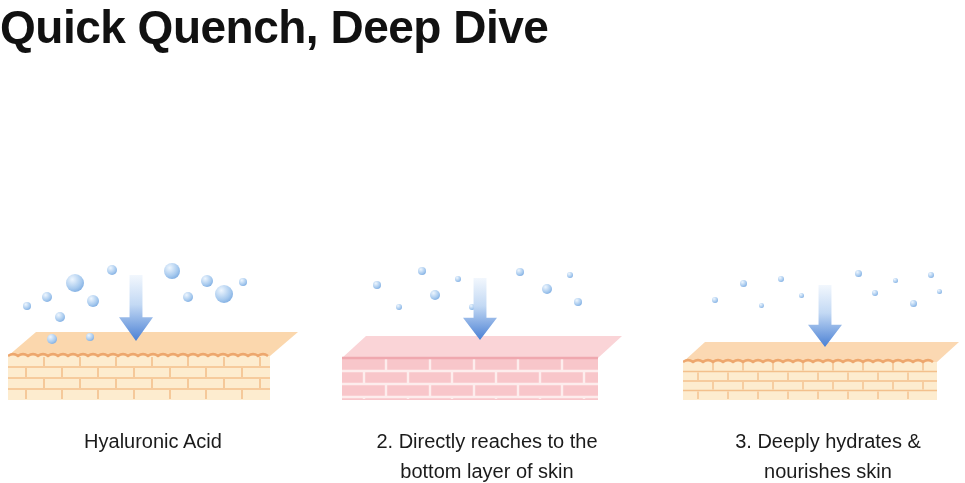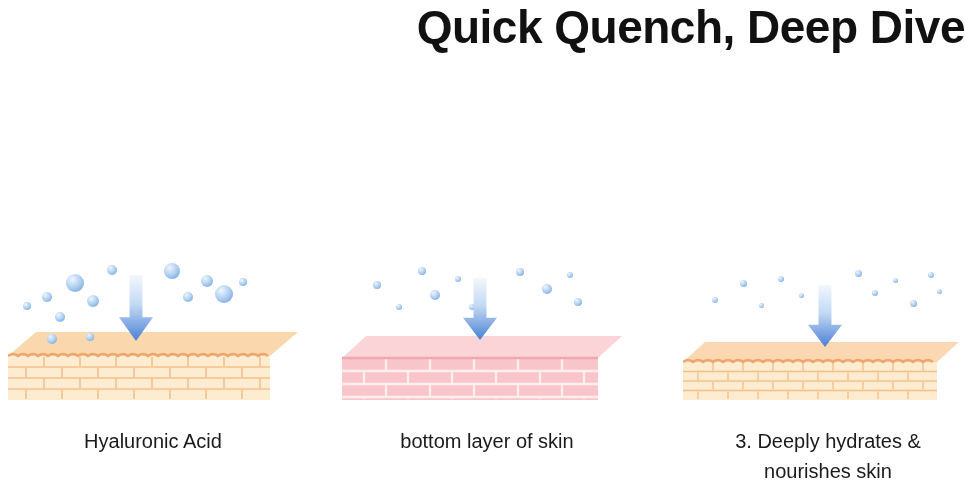--- a/index.html
+++ b/index.html
@@ -1,21 +1,21 @@
 <!DOCTYPE html>
 <html><head>
 <meta charset="utf-8">
 <style>
   html,body{margin:0;padding:0;background:#ffffff;}
   body{
     width:965px;height:483px;position:relative;overflow:hidden;
     font-family:"Liberation Sans",sans-serif;
   }
   .title{
-    position:absolute;top:0;left:0;width:965px;text-align:right;
+    position:absolute;top:0;left:0;width:965px;text-align:left;
     font-size:46px;font-weight:800;color:#111;letter-spacing:-0.5px;line-height:1.2;
   }
   .panel{position:absolute;top:255px;width:290px;}
   .stage{position:relative;width:290px;height:145px;}
   .slab-svg{position:absolute;bottom:0;left:0;display:block;}
   .droplets{position:absolute;inset:0;}
   .droplet{position:absolute;border-radius:50%;}
   .arrow{
     position:absolute;width:34px;
     clip-path:polygon(31% 0,69% 0,69% 64%,100% 64%,50% 100%,0 64%,31% 64%);
@@ -129,20 +129,21 @@
         <div class="droplet" style="left: 54px; top: 49px; width: 6px; height: 6px; background: radial-gradient(circle at 35% 30%, rgb(238, 246, 254) 0%, rgb(166, 201, 238) 55%, rgb(94, 150, 216) 100%);"></div>
         <div class="droplet" style="left: 174px; top: 13px; width: 8px; height: 8px; background: radial-gradient(circle at 35% 30%, rgb(238, 246, 254) 0%, rgb(166, 201, 238) 55%, rgb(94, 150, 216) 100%);"></div>
         <div class="droplet" style="left: 200px; top: 29px; width: 10px; height: 10px; background: radial-gradient(circle at 35% 30%, rgb(238, 246, 254) 0%, rgb(166, 201, 238) 55%, rgb(94, 150, 216) 100%);"></div>
         <div class="droplet" style="left: 225px; top: 17px; width: 6px; height: 6px; background: radial-gradient(circle at 35% 30%, rgb(238, 246, 254) 0%, rgb(166, 201, 238) 55%, rgb(94, 150, 216) 100%);"></div>
         <div class="droplet" style="left: 232px; top: 43px; width: 8px; height: 8px; background: radial-gradient(circle at 35% 30%, rgb(238, 246, 254) 0%, rgb(166, 201, 238) 55%, rgb(94, 150, 216) 100%);"></div>
         <div class="droplet" style="left: 127px; top: 49px; width: 6px; height: 6px; background: radial-gradient(circle at 35% 30%, rgb(238, 246, 254) 0%, rgb(166, 201, 238) 55%, rgb(94, 150, 216) 100%);"></div>
       </div>
     <div class="arrow" style="left: 121px; top: 23px; height: 62px; background: linear-gradient(rgb(242, 247, 253) 0%, rgb(195, 217, 244) 45%, rgb(74, 128, 212) 100%);"></div>
   </div>
   <div class="caption">
+    <div>2. Directly reaches to the</div>
     <div>bottom layer of skin</div>
   </div>
 </div>
 
 <div class="panel" style="left:683px">
   <div class="stage">
     <svg class="slab-svg" viewBox="0 0 276 58" width="276" height="58">
         <polygon points="0,20 22,0 276,0 254,20" fill="#fbd8b2"></polygon>
         <rect x="0" y="20" width="254" height="38" fill="#fdeccf"></rect>
         <line x1="0" y1="29.5" x2="254" y2="29.5" stroke="#f3c08c" stroke-width="1.4"></line>

